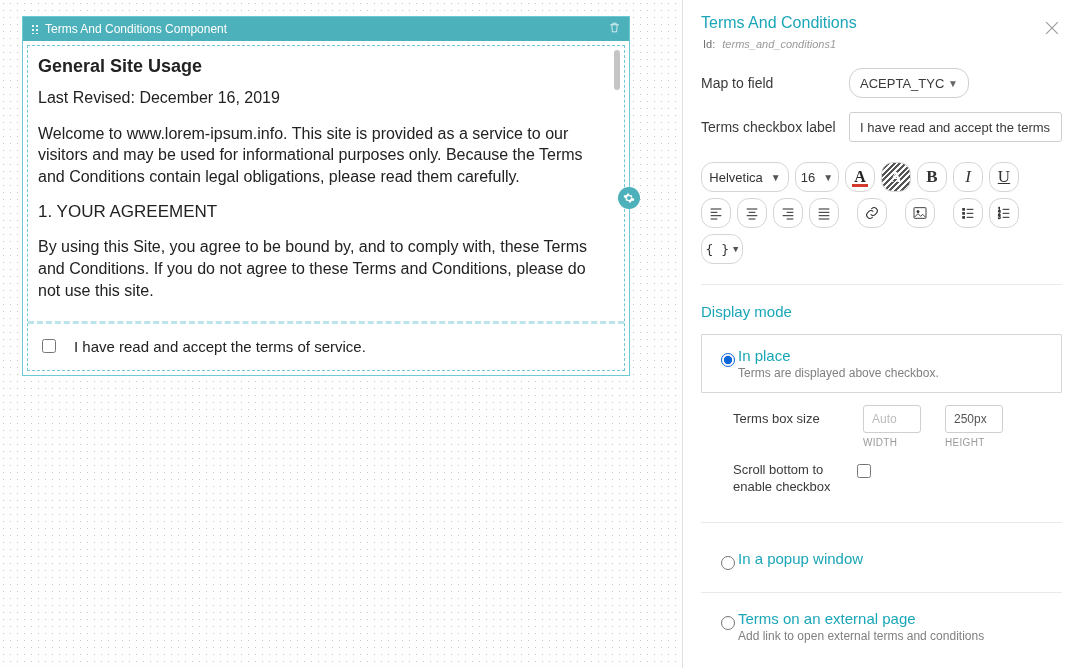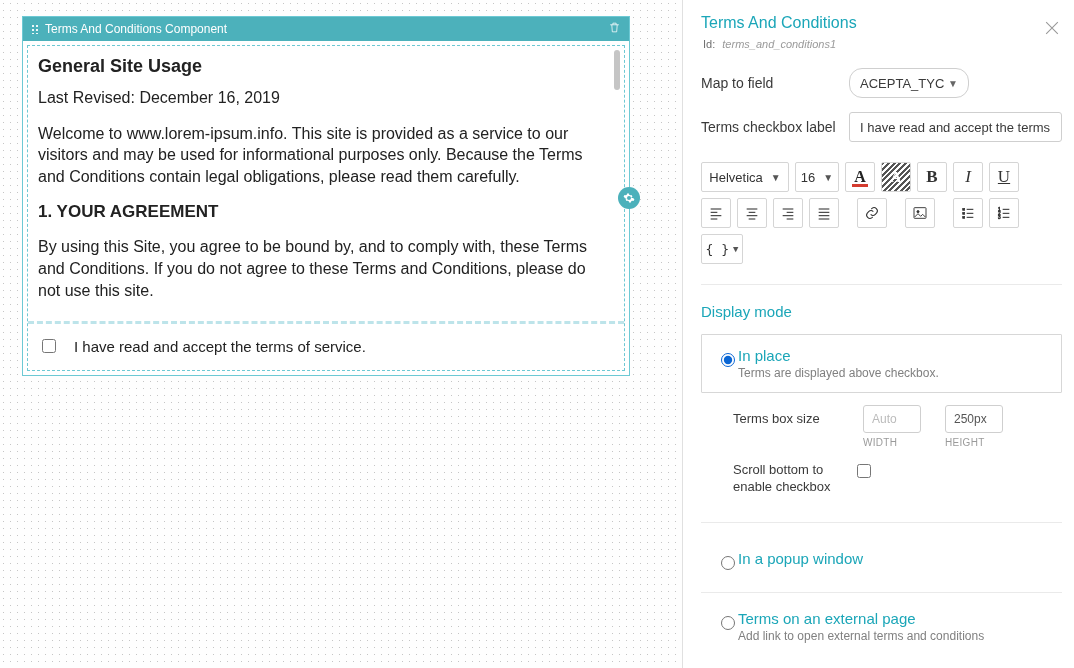--- a/index.html
+++ b/index.html
@@ -60,21 +60,21 @@
     color:#222;
     border-bottom:3px dashed #bde4ea;
   }
   .terms-scroll {
     position:absolute; top:4px; right:4px; width:6px; height:40px;
     background:#c5c5c5; border-radius:3px;
   }
   .terms-box h3 { margin:4px 0 10px 0; font-size:18px; font-weight:600; color:#222; }
   .terms-box .rev { font-size:16px; margin:0 0 14px 0; color:#222; }
   .terms-box p { font-size:16px; line-height:1.35; margin:0 0 14px 0; color:#222; }
-  .terms-box .section-h { font-size:17px; font-weight:700; margin:0 0 12px 0; color:#222; }
+  .terms-box .section-h { font-size:17px; font-weight:400; margin:0 0 12px 0; color:#222; }
   .checkbox-row {
     display:flex; align-items:center;
     padding:12px 10px 14px 10px;
     font-size:15px;
     color:#222;
     gap:8px;
   }
   .checkbox-row input { margin-right:10px; width:14px; height:14px; }
   .gear-badge {
     position:absolute;
@@ -119,21 +119,21 @@
     font-size:13px; color:#3a3a3a;
     font-family:inherit;
     outline:none;
   }
 
   
   .toolbar { margin-top:6px; }
   .tb-row { display:flex; gap:6px; margin-bottom:6px; }
   .tb-btn, .tb-sel {
     display:inline-flex; align-items:center; justify-content:center;
-    border:1px solid #d5d5d5; border-radius:2px;
+    border:1px solid #d5d5d5; border-radius:12px;
     height:30px; min-width:30px;
     background:#fff;
     font-size:13px; color:#333;
   }
   .tb-sel { padding:0 8px; gap:8px; }
   .tb-sel .caret { font-size:10px; color:#555; }
   .tb-btn svg { width:16px; height:16px; stroke:#333; fill:#333; }
   .tb-btn.font-color { position:relative; }
   .tb-btn.font-color .underline-bar { position:absolute; bottom:4px; left:6px; right:6px; height:3px; background:#d43b2f; }
   .tb-btn.bg-color { background:repeating-linear-gradient(135deg,#555 0 2px,#fff 2px 4px); }

